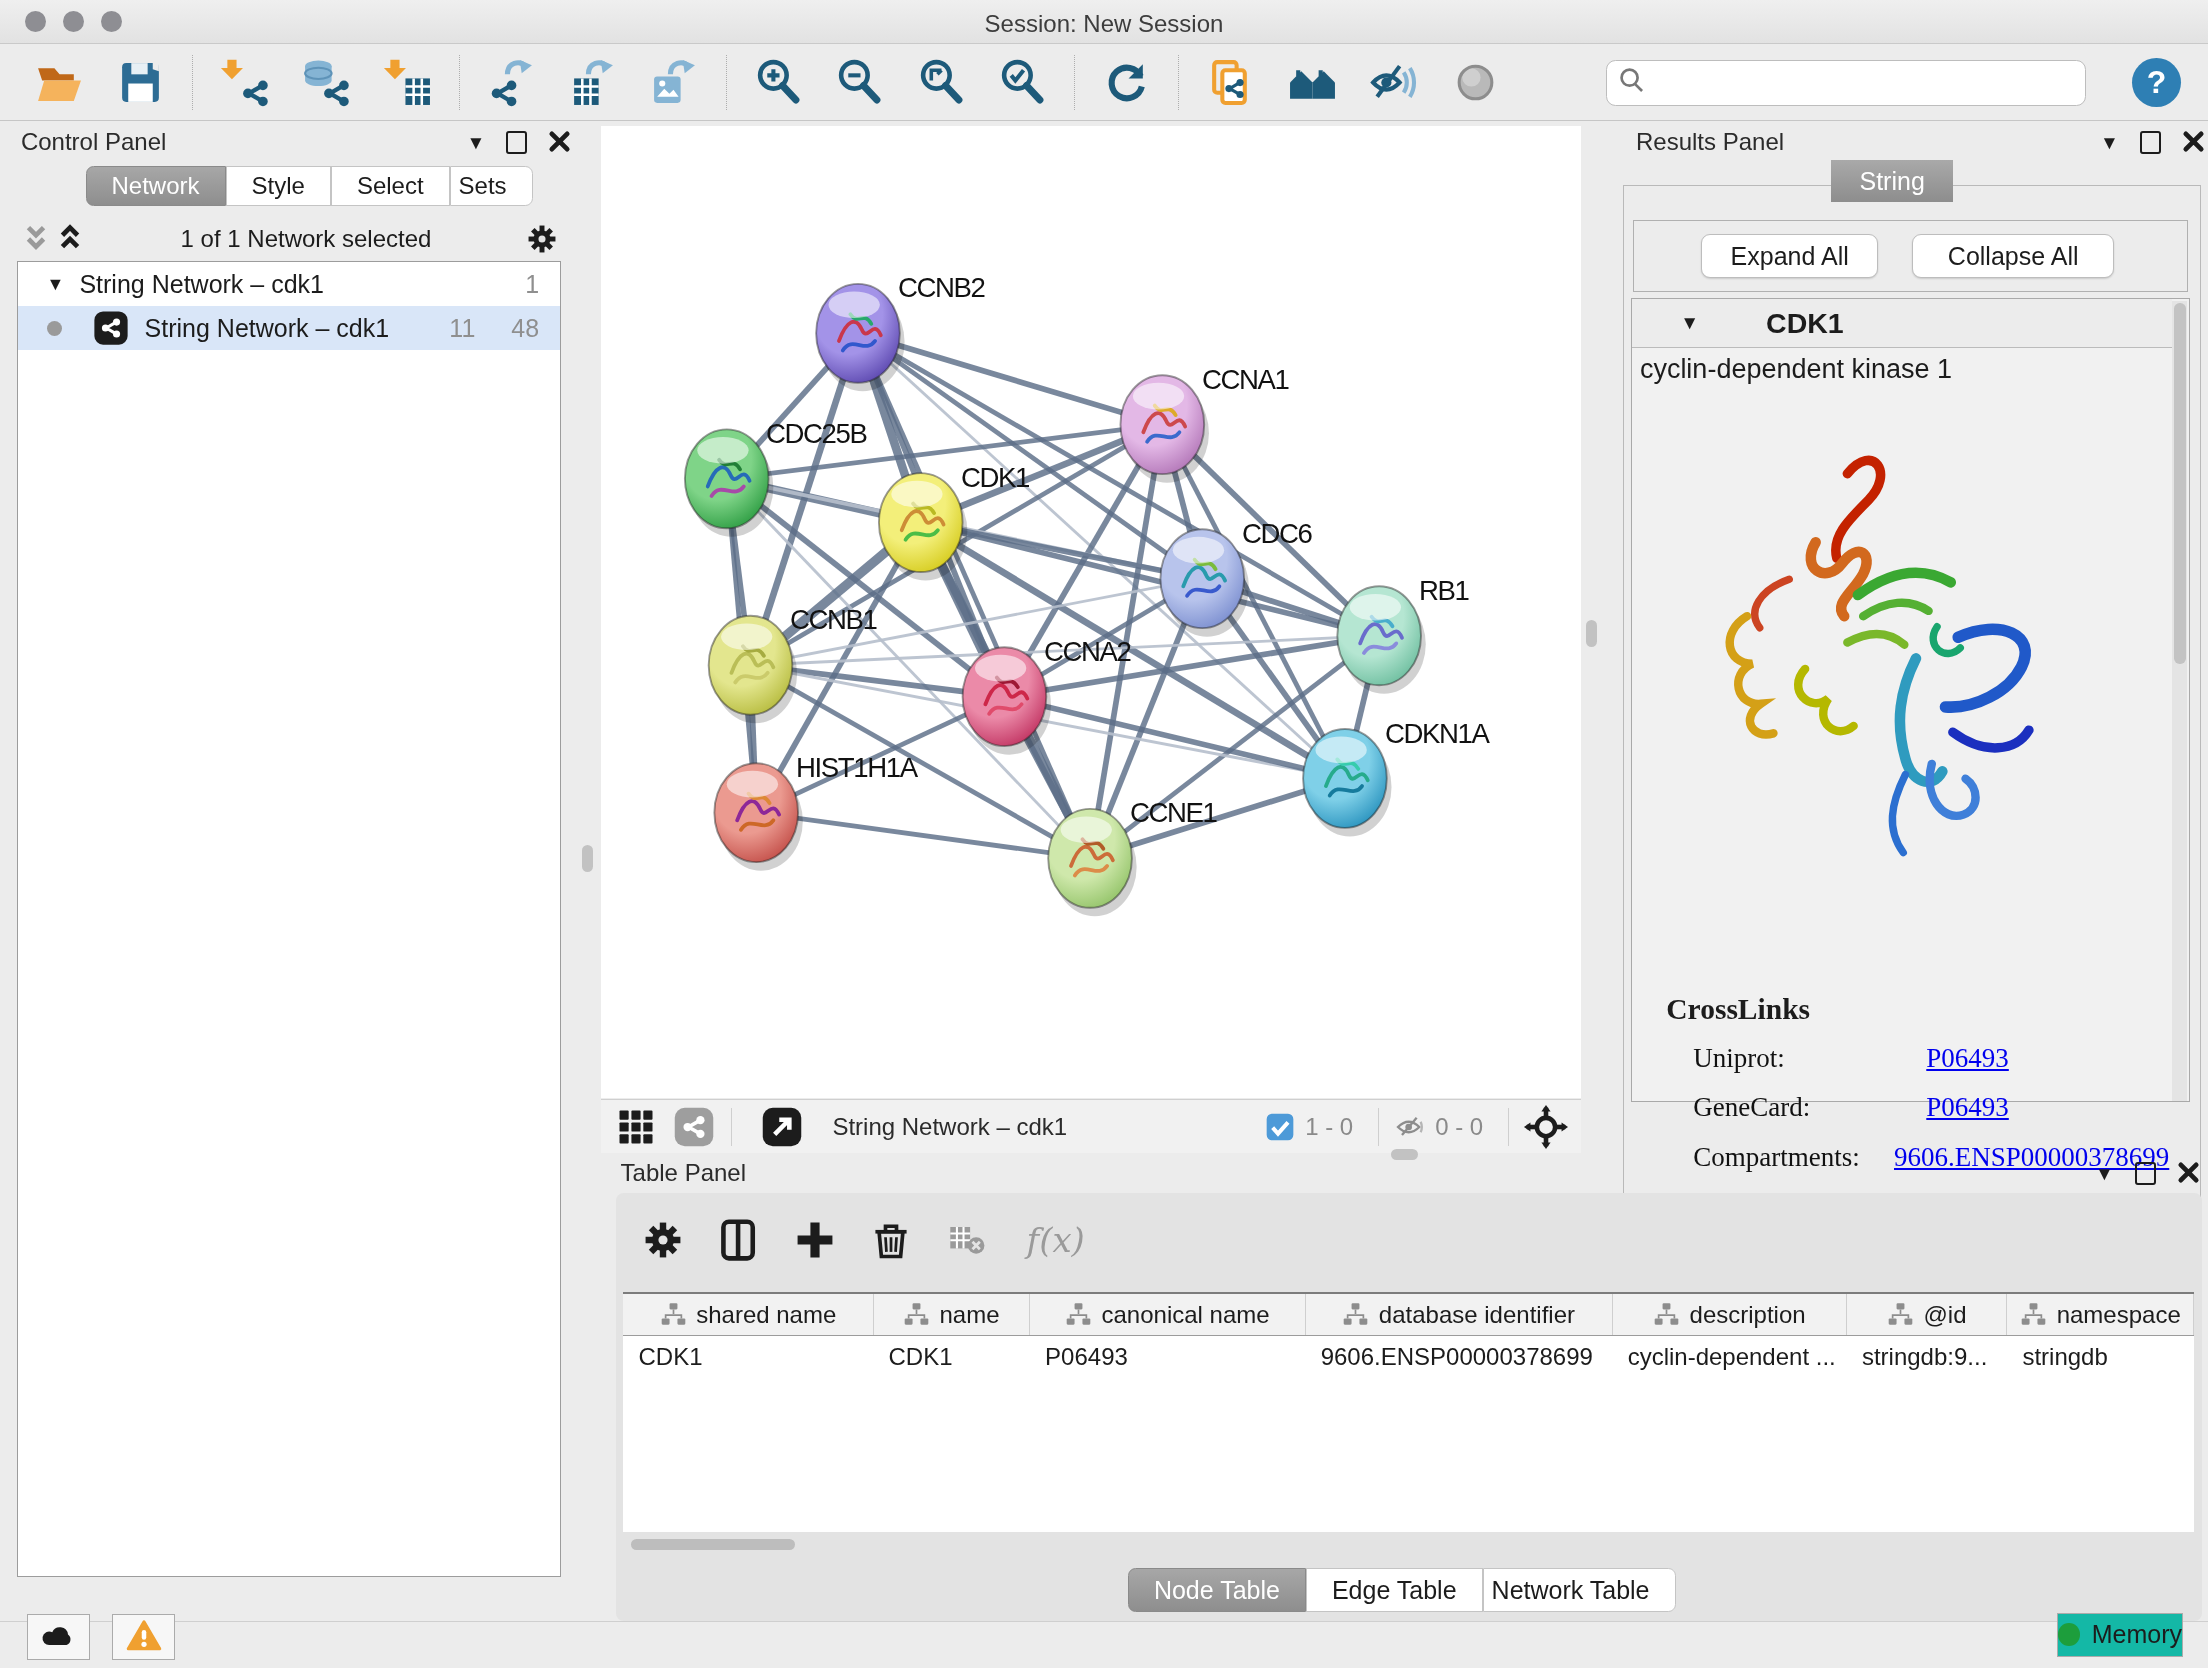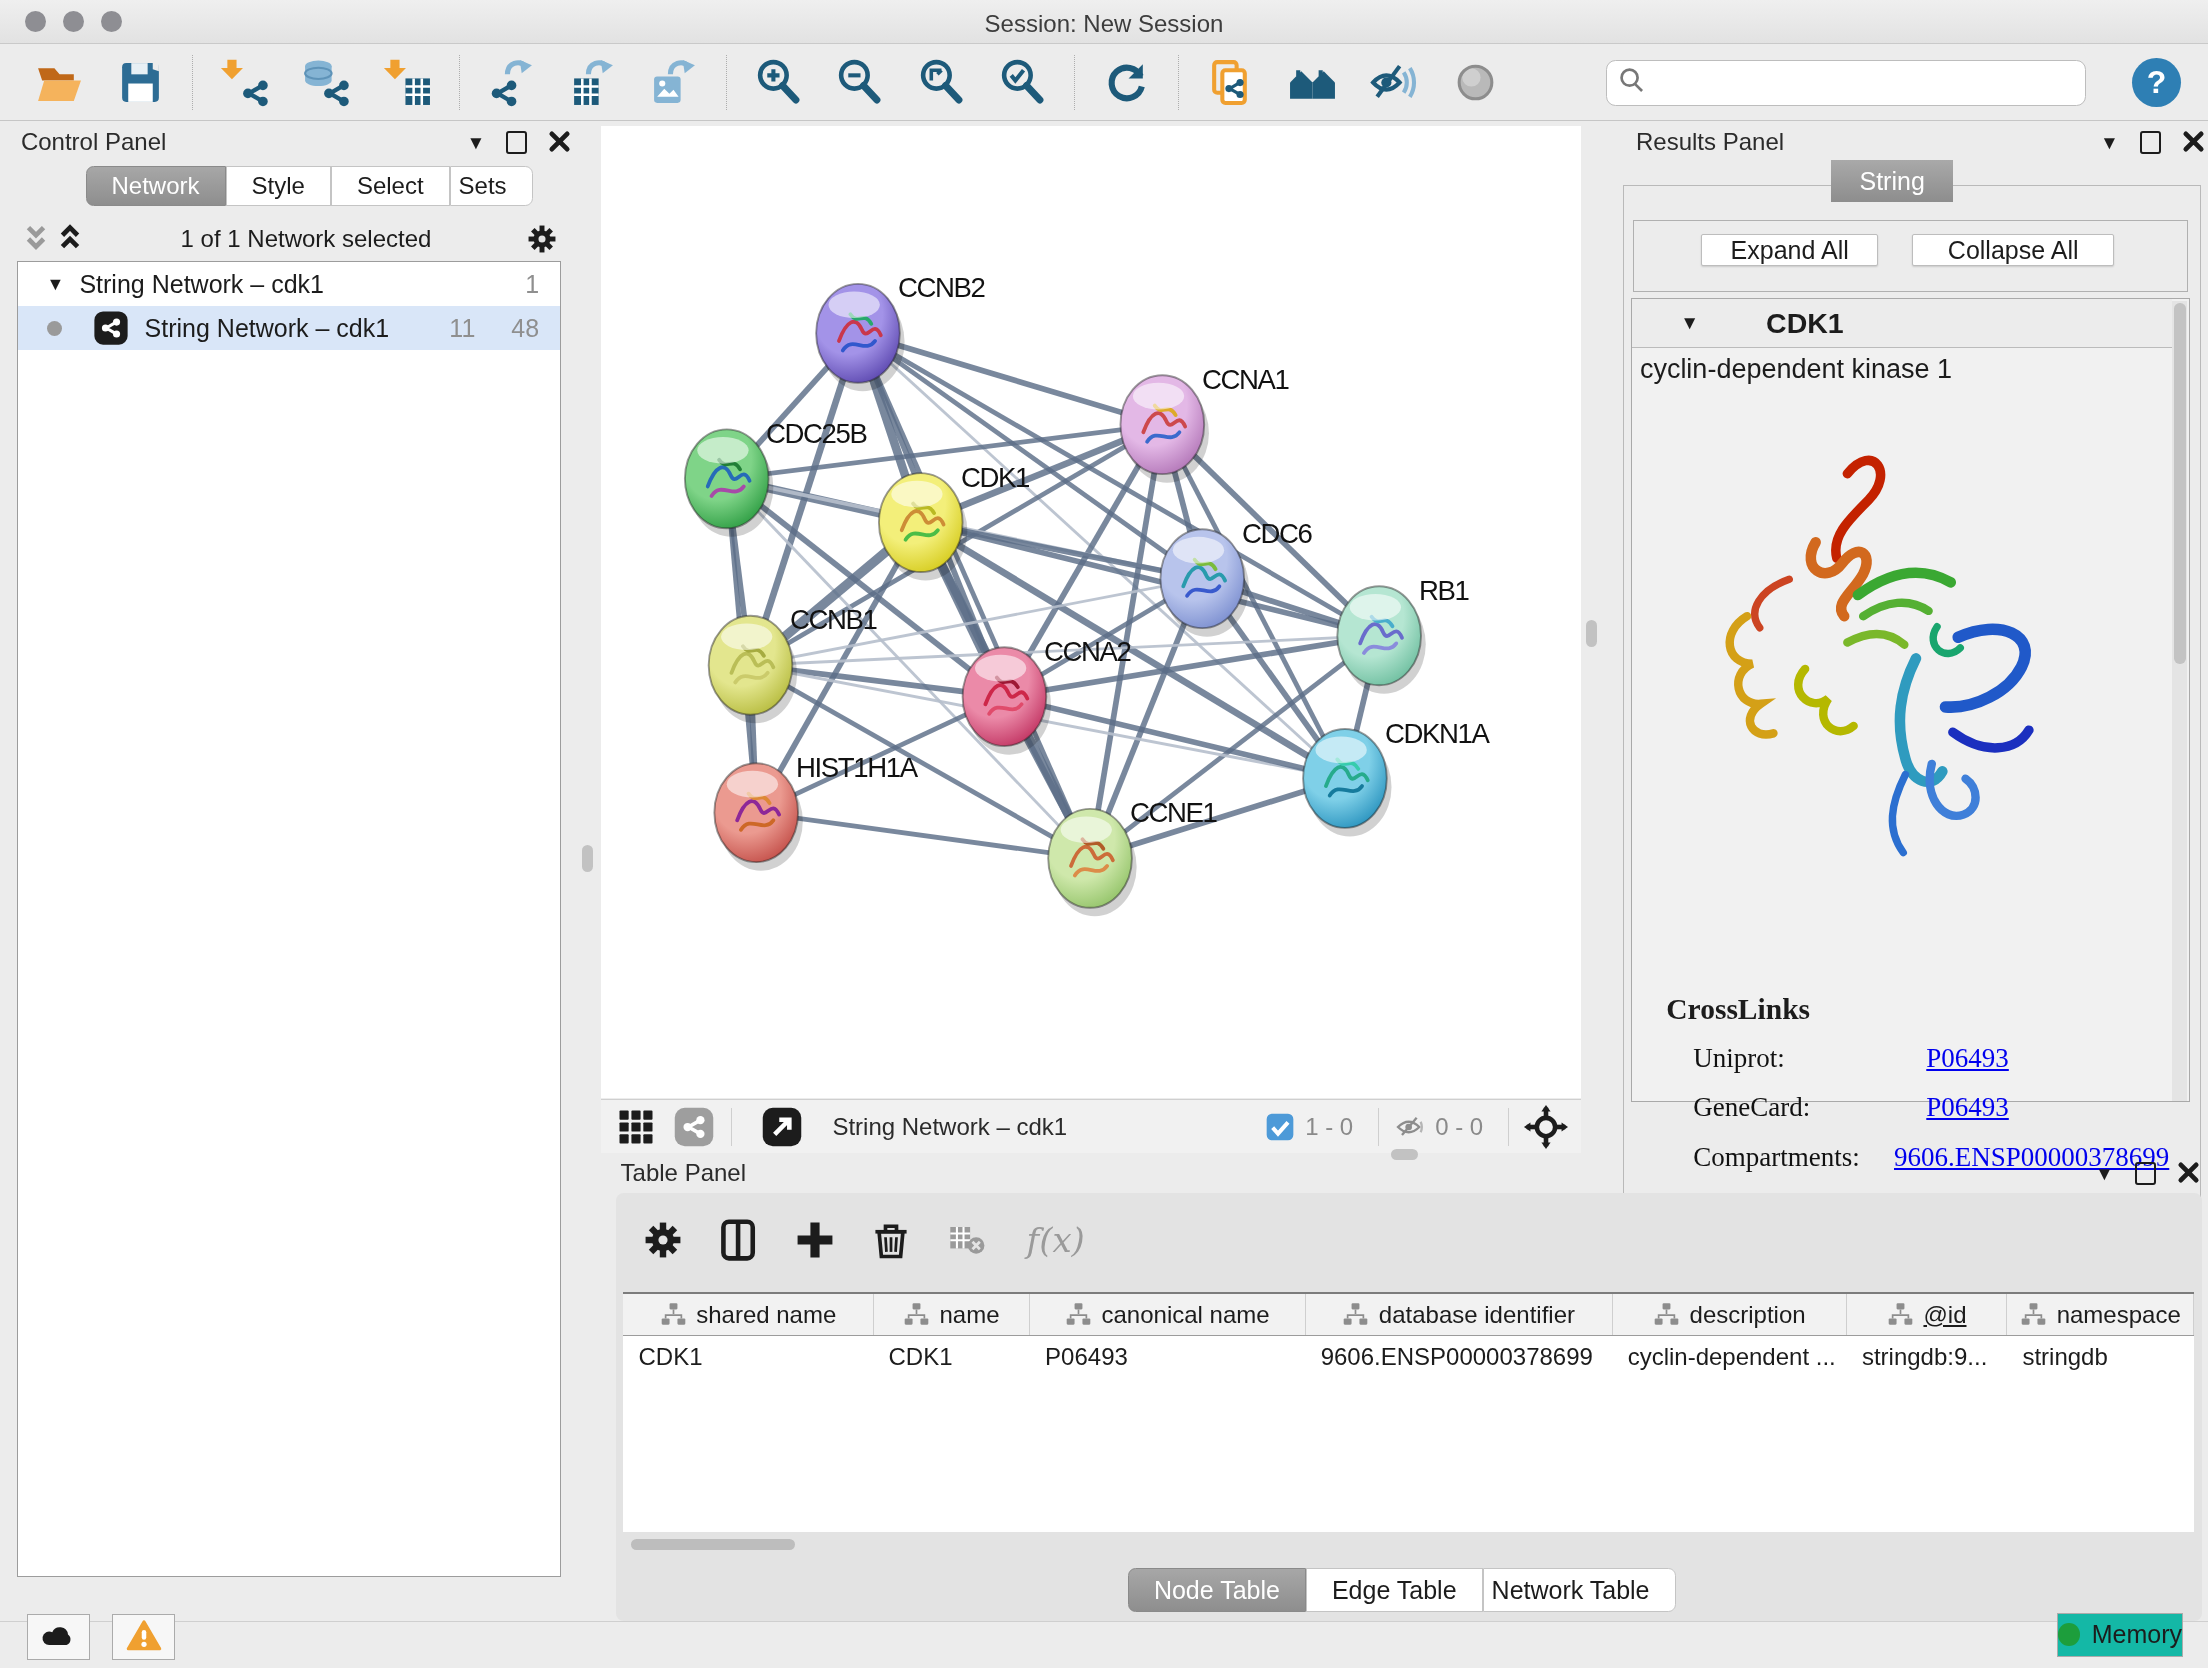--- a/index.html
+++ b/index.html
@@ -66,21 +66,21 @@
   .nb-stat { font-size:24px; color:#8a8a8a; margin:0 9.5px; }
   .nb-ic2 { width:32px; height:32px; }
   .node-label { position:absolute; font-size:27.6px; letter-spacing:-1.4px; color:#111; white-space:nowrap; }
 
   
   .results-panel { position:absolute; left:1617px; top:126px; width:588px; height:1027px; }
   .rp-badge { position:absolute; left:214px; top:34px; padding:6.7px 28.5px; background:linear-gradient(#a9a9a9,#8d8d8d);
     color:#fff; font-size:25px; border-radius:0; z-index:2; }
   .rp-outer { position:absolute; left:5.7px; top:59px; width:578px; height:1025px; background:#ececec; border:1.9px solid #b9b9b9; }
   .rp-btnbox { position:absolute; left:9.5px; top:34px; width:555px; height:72px; border:1.9px solid #b0b0b0; background:#ececec; }
-  .rp-btn { position:absolute; top:13.3px; height:32px; background:#fff; border:1px solid #bdbdbd; border-radius:2px;
+  .rp-btn { position:absolute; top:13.3px; height:44px; background:#fff; border:1px solid #bdbdbd; border-radius:9px;
     font-size:25px; display:flex; align-items:center; justify-content:center; box-shadow:0 1px 1.9px rgba(0,0,0,.15); }
   .rp-inner { position:absolute; left:7.6px; top:112px; width:559px; height:804px; border:1.9px solid #a9a9a9; background:#f1f1f1; }
   .rp-scroll { position:absolute; right:1.9px; top:1.9px; width:15px; height:800px; background:#e4e4e4; }
   .rp-thumb { position:absolute; left:1.9px; top:1.9px; width:11.4px; height:361px; background:#c3c3c3; border-radius:5.7px; }
   .rp-sec-head { position:absolute; left:0; top:0; width:540px; height:49px; background:#ececec; border-bottom:1.9px solid #bbb;
     display:flex; align-items:center; }
   .rp-sec-head .tri { margin-left:48px; font-size:19px; }
   .rp-sec-head .name { font-size:28.5px; font-weight:bold; margin-left:67px; }
   .rp-desc { position:absolute; left:7.6px; top:55px; width:525px; font-size:27px; }
   .rp-protein { position:absolute; left:57px; top:114px; }
@@ -832,21 +832,21 @@
             <svg viewBox="0 0 48 48">
               <g fill="#8d8d8d">
                 <rect x="17" y="4" width="14" height="11" rx="2"></rect>
                 <rect x="3" y="31" width="14" height="11" rx="2"></rect>
                 <rect x="31" y="31" width="14" height="11" rx="2"></rect>
               </g>
               <path d="M24 15 v8 M10 31 v-6 h28 v6" stroke="#8d8d8d" stroke-width="3" fill="none"></path>
             </svg>
             <span>description</span>
           </div>
-          <div class="gt-th" style="width: 163px; text-decoration: underline;">
+          <div class="gt-th" style="width: 163px;">
             <svg viewBox="0 0 48 48">
               <g fill="#8d8d8d">
                 <rect x="17" y="4" width="14" height="11" rx="2"></rect>
                 <rect x="3" y="31" width="14" height="11" rx="2"></rect>
                 <rect x="31" y="31" width="14" height="11" rx="2"></rect>
               </g>
               <path d="M24 15 v8 M10 31 v-6 h28 v6" stroke="#8d8d8d" stroke-width="3" fill="none"></path>
             </svg>
             <span>@id</span>
           </div>

